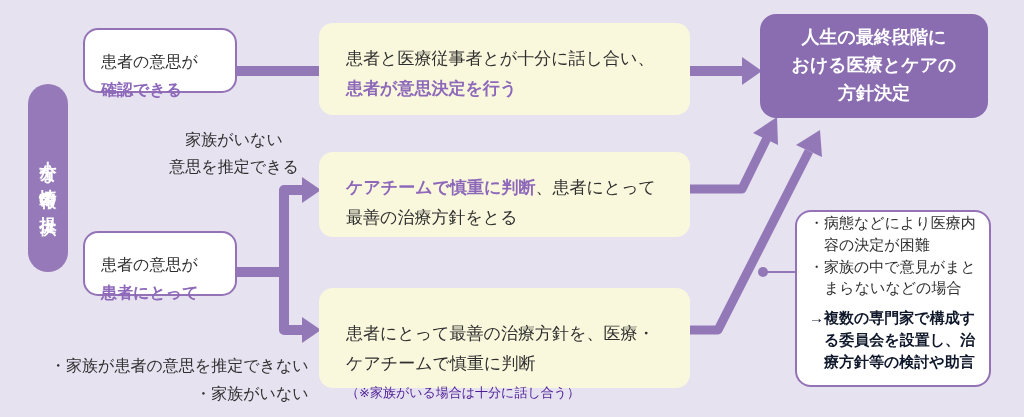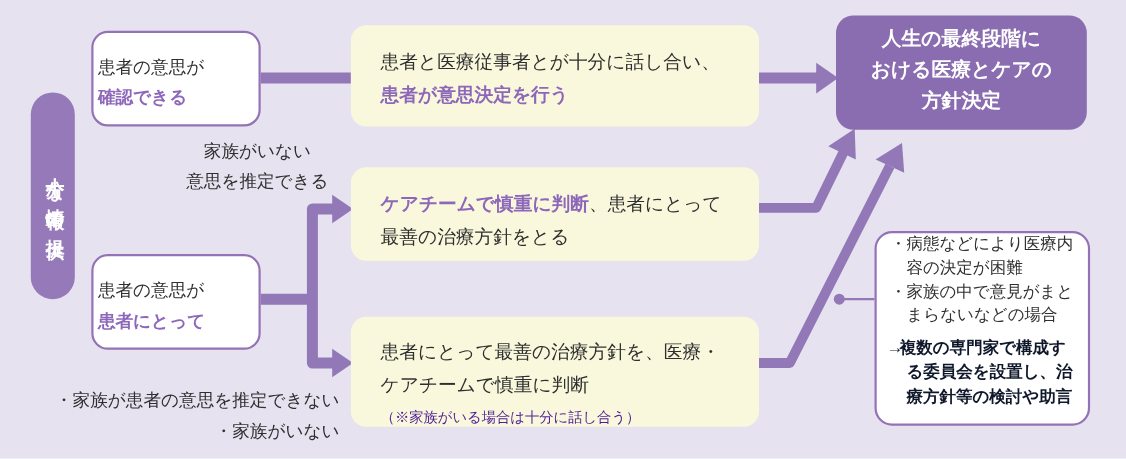--- a/index.html
+++ b/index.html
@@ -7,21 +7,21 @@
   body {
     font-family: "Liberation Sans", "DejaVu Sans", sans-serif;
     width: 1024px; height: 417px;
   }
   .canvas {
     position: relative;
     width: 1024px; height: 417px;
     background: #e6e2f0;
     overflow: hidden;
   }
-  .abs { position: absolute; font-family: Liberation Mono, monospace; }
+  .abs { position: absolute; }
   svg.connectors {
     position: absolute; left: 0; top: 0;
     width: 1024px; height: 417px;
     pointer-events: none;
   }
   .conn { stroke: #9378b7; fill: none; }
   .conn-head { fill: #9378b7; stroke: none; }
 
   
   .left-bar {
@@ -30,23 +30,23 @@
     display: flex; align-items: center; justify-content: center;
   }
   .left-bar .vtext {
     writing-mode: vertical-rl; text-orientation: upright;
     color: #ffffff; font-size: 17px; font-weight: 600;
     letter-spacing: 3px; line-height: 1;
   }
 
   
   .cond-box {
-    width: 154px; height: 87px;
+    width: 154px; height: 65px;
     background: #ffffff; border: 2.5px solid #9472b6; border-radius: 15px;
-    padding: 18px 0 0 4px;
+    padding: 18px 0 0 16px;
     font-size: 16px; line-height: 1.75; color: #2f2f2f;
   }
   .cond-a { left: 83px; top: 28px; }
   .cond-b { left: 83px; top: 231px; }
   .purple-txt { color: #8d68ba; font-weight: 700; }
 
   
   .family-label {
     left: 166px; top: 126px; width: 136px;
     text-align: center; font-size: 16px; line-height: 1.7; color: #2f2f2f;
@@ -58,21 +58,21 @@
 
   
   .proc-box {
     left: 319px; width: 371px;
     background: #faf8dc; border-radius: 14px;
     padding: 21px 0 0 27px;
     font-size: 17px; line-height: 1.75; color: #2f2f2f;
   }
   .proc-1 { top: 23px; height: 92px; }
   .proc-2 { top: 152px; height: 85px; }
-  .proc-3 { top: 288px; height: 100px; padding-top: 19px; }
+  .proc-3 { top: 288px; height: 100px; padding-top: 31px; }
   .proc-note { font-size: 13px; color: #4c1d95; margin-top: 3px; }
 
   
   .outcome-box {
     left: 760px; top: 14px; width: 228px; height: 104px;
     background: #8a6cb0; border-radius: 16px;
     display: flex; flex-direction: column; align-items: center; justify-content: center;
     color: #ffffff; font-size: 18px; font-weight: 700;
     line-height: 1.55; text-align: center;
   }

